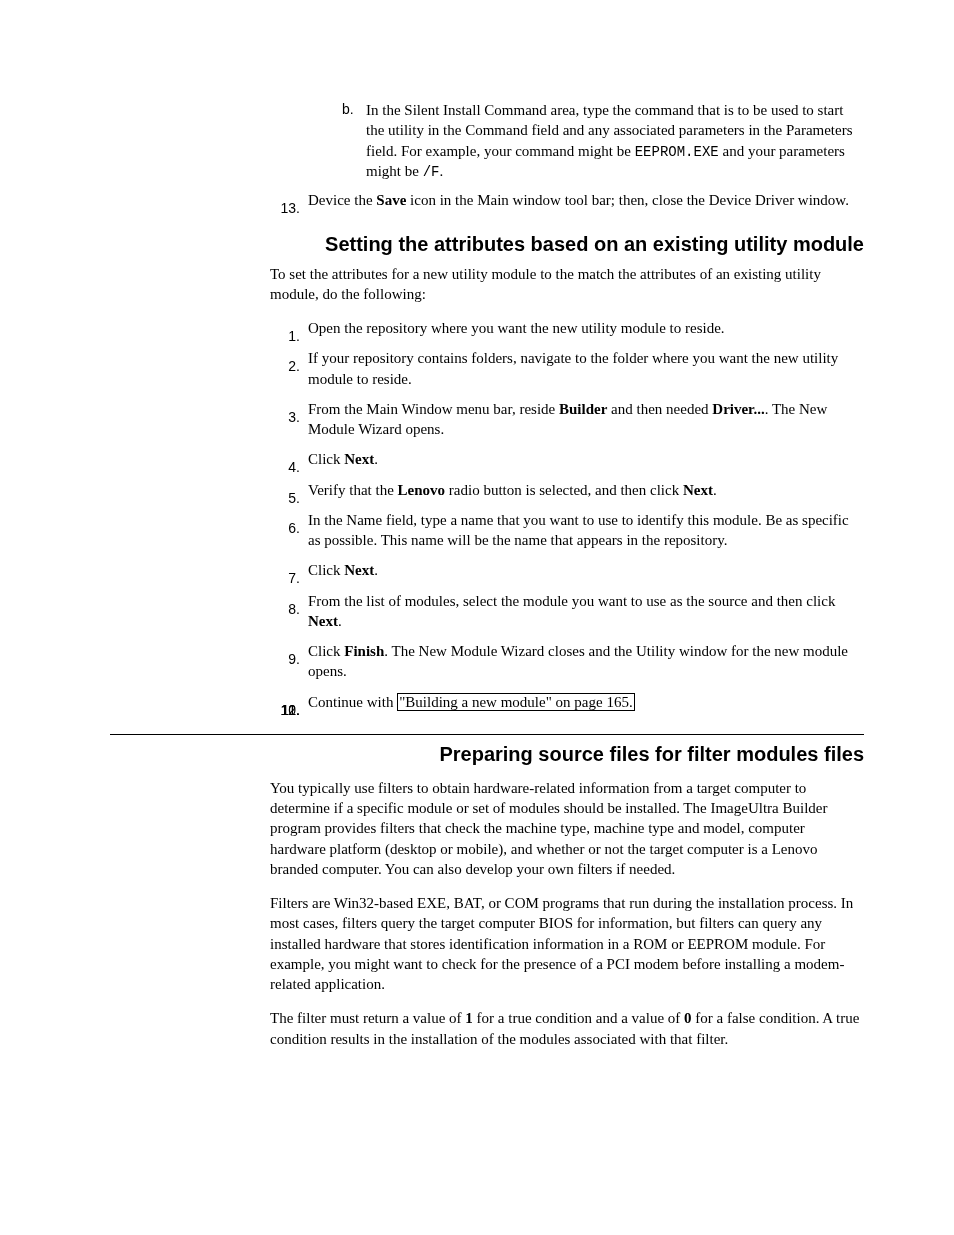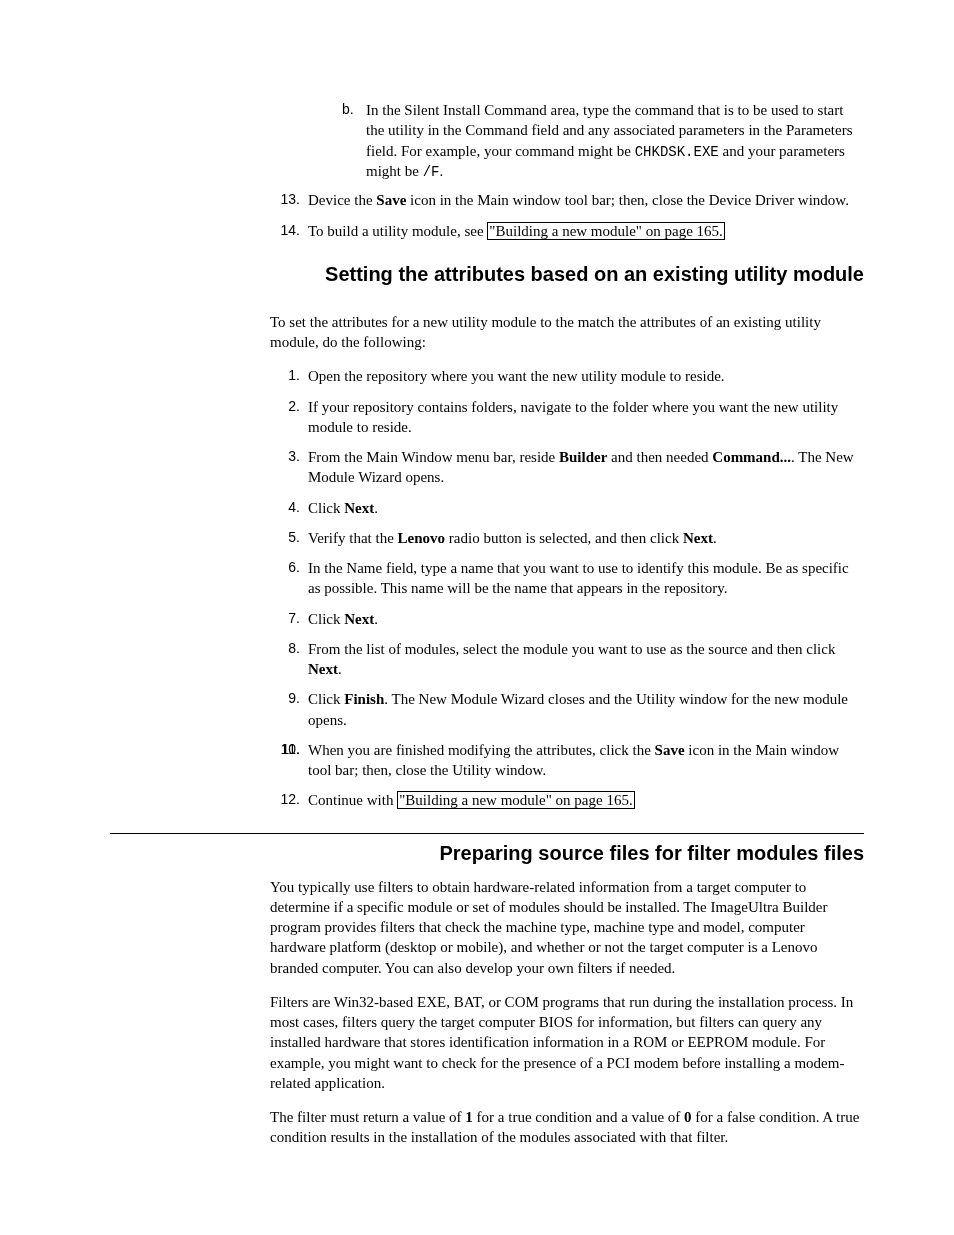--- a/index.html
+++ b/index.html
@@ -27,36 +27,36 @@
     border: none;
     border-top: 1px solid #000;
     margin: 2px 0 8px 0;
     width: 100%;
   }
   .para {
     margin: 0 0 14px 0;
     padding-left: 160px;
   }
   .intro {
-    margin-top: 24px;
+    margin-top: 6px;
   }
   ol.outer {
     list-style: none;
     margin: 0;
     padding-left: 160px;
   }
   ol.outer > li {
     position: relative;
     padding-left: 38px;
     margin: 0 0 10px 0;
   }
   ol.outer > li > .num {
     position: absolute;
     left: 0;
-    top: 0;
+    top: 9px;
     width: 30px;
     text-align: right;
     font-family: Helvetica, Arial, sans-serif;
     font-size: 14px;
   }
   ol.sub {
     list-style: none;
     margin: 0 0 0 0;
     padding-left: 34px;
   }
@@ -87,49 +87,45 @@
 <body>
 
 <div class="page">
 
   <ol class="outer indented-list-block">
     <li style="margin-bottom:8px;">
       <span class="num"></span>
       <ol class="sub">
         <li>
           <span class="num">b.</span>
-          <span><span>In the Silent Install Command area, type the command that is to be used to start the utility in the Command field and any associated parameters in the Parameters field. For example, your command might be </span><span class="mono">CHKDSK.EXE</span><span> and your parameters might be </span><span class="mono">/F</span><span>.</span></span>
+          <span><span>In the Silent Install Command area, type the command that is to be used to start the utility in the Command field and any associated parameters in the Parameters field. For example, your command might be </span><span class="mono">EEPROM.EXE</span><span> and your parameters might be </span><span class="mono">/F</span><span>.</span></span>
         </li>
       </ol>
     </li>
     <li>
       <span class="num">13.</span>
       <span><span>Device the </span><span class="b">Save</span><span> icon in the Main window tool bar; then, close the Device Driver window.</span></span>
-    </li>
-    <li>
-      <span class="num">14.</span>
-      <span><span>To build a utility module, see </span><span class="boxed">"Building a new module" on page 165.</span></span>
     </li>
   </ol>
 
   <div class="heading">Setting the attributes based on an existing utility module</div>
   <p class="para intro">To set the attributes for a new utility module to the match the attributes of an existing utility module, do the following:</p>
 
   <ol class="outer">
     <li><span class="num">1.</span><span>Open the repository where you want the new utility module to reside.</span></li>
     <li><span class="num">2.</span><span>If your repository contains folders, navigate to the folder where you want the new utility module to reside.</span></li>
-    <li><span class="num">3.</span><span><span>From the Main Window menu bar, reside </span><span class="b">Builder</span><span> and then needed </span><span class="b">Command...</span><span>. The New Module Wizard opens.</span></span></li>
+    <li><span class="num">3.</span><span><span>From the Main Window menu bar, reside </span><span class="b">Builder</span><span> and then needed </span><span class="b">Driver...</span><span>. The New Module Wizard opens.</span></span></li>
     <li><span class="num">4.</span><span><span>Click </span><span class="b">Next</span><span>.</span></span></li>
     <li><span class="num">5.</span><span><span>Verify that the </span><span class="b">Lenovo</span><span> radio button is selected, and then click </span><span class="b">Next</span><span>.</span></span></li>
     <li><span class="num">6.</span><span>In the Name field, type a name that you want to use to identify this module. Be as specific as possible. This name will be the name that appears in the repository.</span></li>
     <li><span class="num">7.</span><span><span>Click </span><span class="b">Next</span><span>.</span></span></li>
     <li><span class="num">8.</span><span><span>From the list of modules, select the module you want to use as the source and then click </span><span class="b">Next</span><span>.</span></span></li>
     <li><span class="num">9.</span><span><span>Click </span><span class="b">Finish</span><span>. The New Module Wizard closes and the Utility window for the new module opens.</span></span></li>
     <li><span class="num">10.</span></li>
-    <li><span class="num">11.</span><span><span>When you are finished modifying the attributes, click the </span><span class="b">Save</span><span> icon in the Main window tool bar; then, close the Utility window.</span></span></li>
+    <li><span class="num">11.</span></li>
     <li><span class="num">12.</span><span><span>Continue with </span><span class="boxed">"Building a new module" on page 165.</span></span></li>
   </ol>
 
   <hr class="section-hr" style="margin-top:22px;">
   <div class="heading" style="margin-top:-2px;">Preparing source files for filter modules files</div>
 
   <p class="para" style="margin-top:10px;">You typically use filters to obtain hardware-related information from a target computer to determine if a specific module or set of modules should be installed. The ImageUltra Builder program provides filters that check the machine type, machine type and model, computer hardware platform (desktop or mobile), and whether or not the target computer is a Lenovo branded computer. You can also develop your own filters if needed.</p>
   <p class="para">Filters are Win32-based EXE, BAT, or COM programs that run during the installation process. In most cases, filters query the target computer BIOS for information, but filters can query any installed hardware that stores identification information in a ROM or EEPROM module. For example, you might want to check for the presence of a PCI modem before installing a modem-related application.</p>
   <p class="para">
     <span>The filter must return a value of </span><span class="b">1</span><span> for a true condition and a value of </span><span class="b">0</span><span> for a false condition. A true condition results in the installation of the modules associated with that filter.</span>

